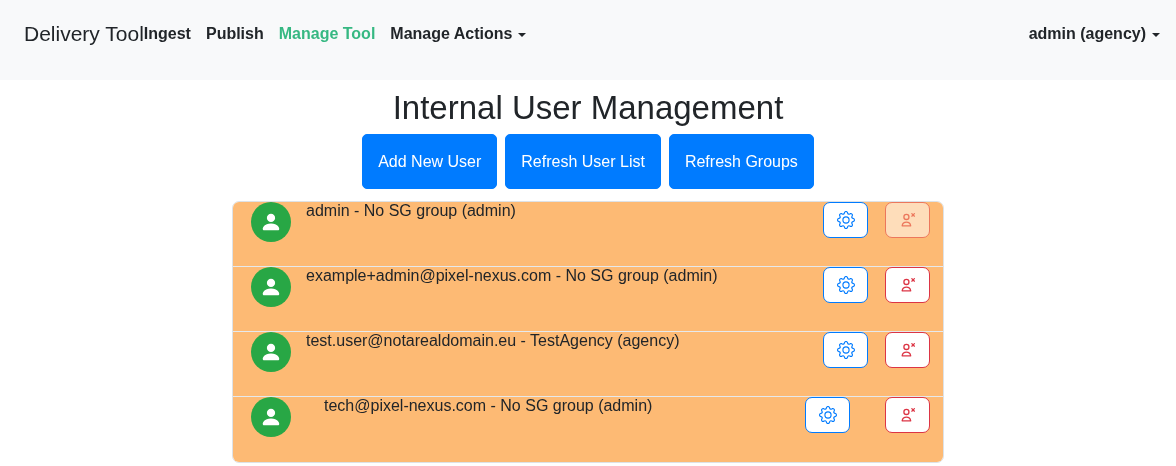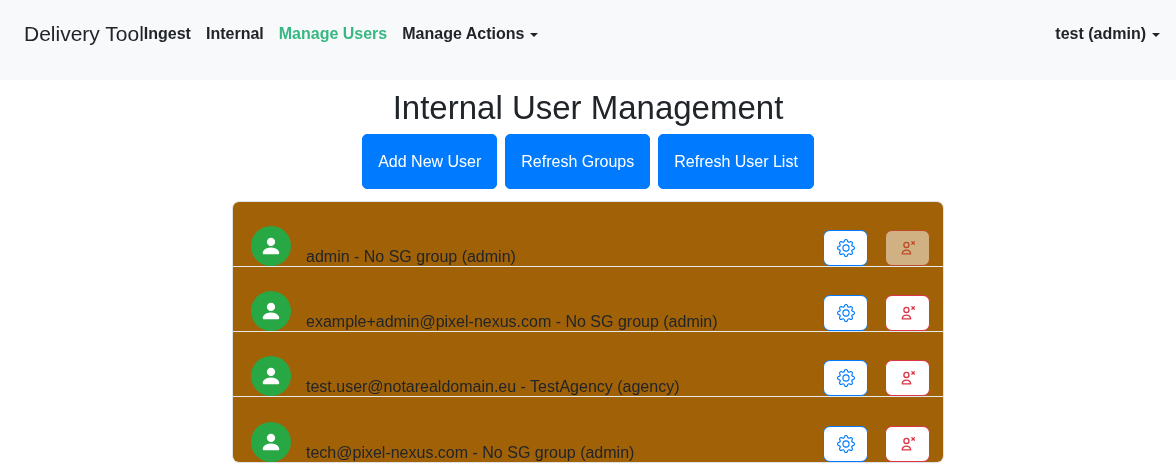--- a/index.html
+++ b/index.html
@@ -41,25 +41,25 @@
     padding:17px 15px; border-radius:5px; cursor:pointer; white-space:nowrap;
   }
 
   
   .user-list {
     width:712px; margin:12px auto 0;
     border:1px solid #dee2e6; border-radius:7px;
     background:#fff; overflow:hidden;
   }
   .user-row {
-    display:flex; align-items:flex-end;
+    display:flex; align-items:flex-start;
     height:65px; padding:0 13px 0 18px;
-    border-bottom:1px solid #e6e9ec; background:#a16207;
+    border-bottom:1px solid #e6e9ec; background:#fdba74;
   }
-  .user-row:last-child { border-bottom:none; }
+  .user-row:last-child { border-bottom:none;gap:18px; }
   .avatar {
     width:40px; height:40px; border-radius:50%;
     background:#28a745; flex:0 0 auto;
     display:flex; align-items:center; justify-content:center;
   }
   .user-label { margin-left:15px; font-size:16px; color:#212529; }
   .row-spacer { flex:1 1 auto; }
   .icon-btn {
     width:45px; height:36px; border-radius:7px; background:#ffffff;
     display:flex; align-items:center; justify-content:center;
@@ -69,34 +69,34 @@
   .del-btn  { border:1px solid #dc3545; color:#dc3545; margin-left:17px; }
   .del-btn.disabled { opacity:.5; cursor:default; }
 </style>
 </head>
 <body>
 
 <header class="navbar">
   <div class="brand">Delivery Tool</div>
   <nav class="nav-links">
     <span class="nav-link">Ingest</span>
-    <span class="nav-link">Internal</span>
-    <span class="nav-link active">Manage Users</span>
+    <span class="nav-link">Publish</span>
+    <span class="nav-link active">Manage Tool</span>
     <span class="nav-link"><span>Manage Actions</span><span class="caret"></span></span>
   </nav>
   <div class="flex-spacer"></div>
-  <div class="user-menu"><span>test (admin)</span><span class="caret"></span></div>
+  <div class="user-menu"><span>admin (agency)</span><span class="caret"></span></div>
 </header>
 
 <h1 class="page-title">Internal User Management</h1>
 
 <div class="toolbar">
   <button class="btn-primary">Add New User</button>
+  <button class="btn-primary">Refresh User List</button>
   <button class="btn-primary">Refresh Groups</button>
-  <button class="btn-primary">Refresh User List</button>
 </div>
 
 <div class="user-list">
   <div class="user-row">
     <div class="avatar">
       <svg width="22" height="22" viewBox="0 0 16 16" fill="#ffffff" xmlns="http://www.w3.org/2000/svg">
         <path d="M3 14s-1 0-1-1 1-4 6-4 6 3 6 4-1 1-1 1H3zm5-6a3 3 0 1 0 0-6 3 3 0 0 0 0 6z"></path>
       </svg>
     </div>
     <span class="user-label">admin - No SG group (admin)</span>

